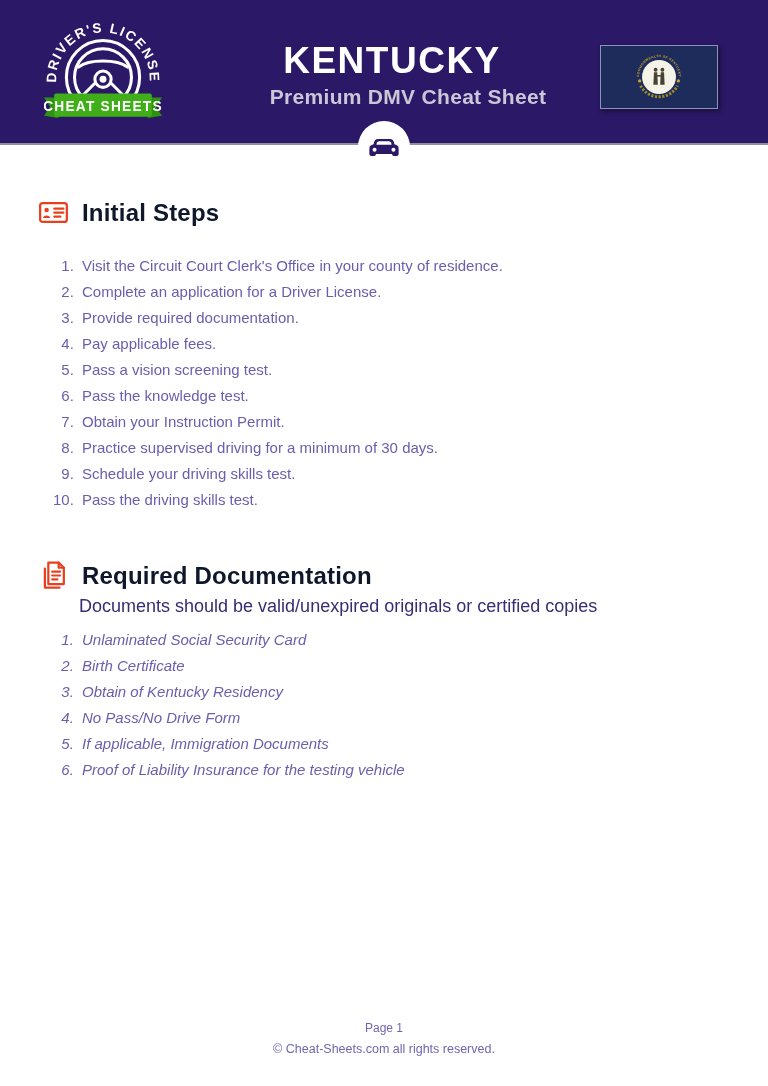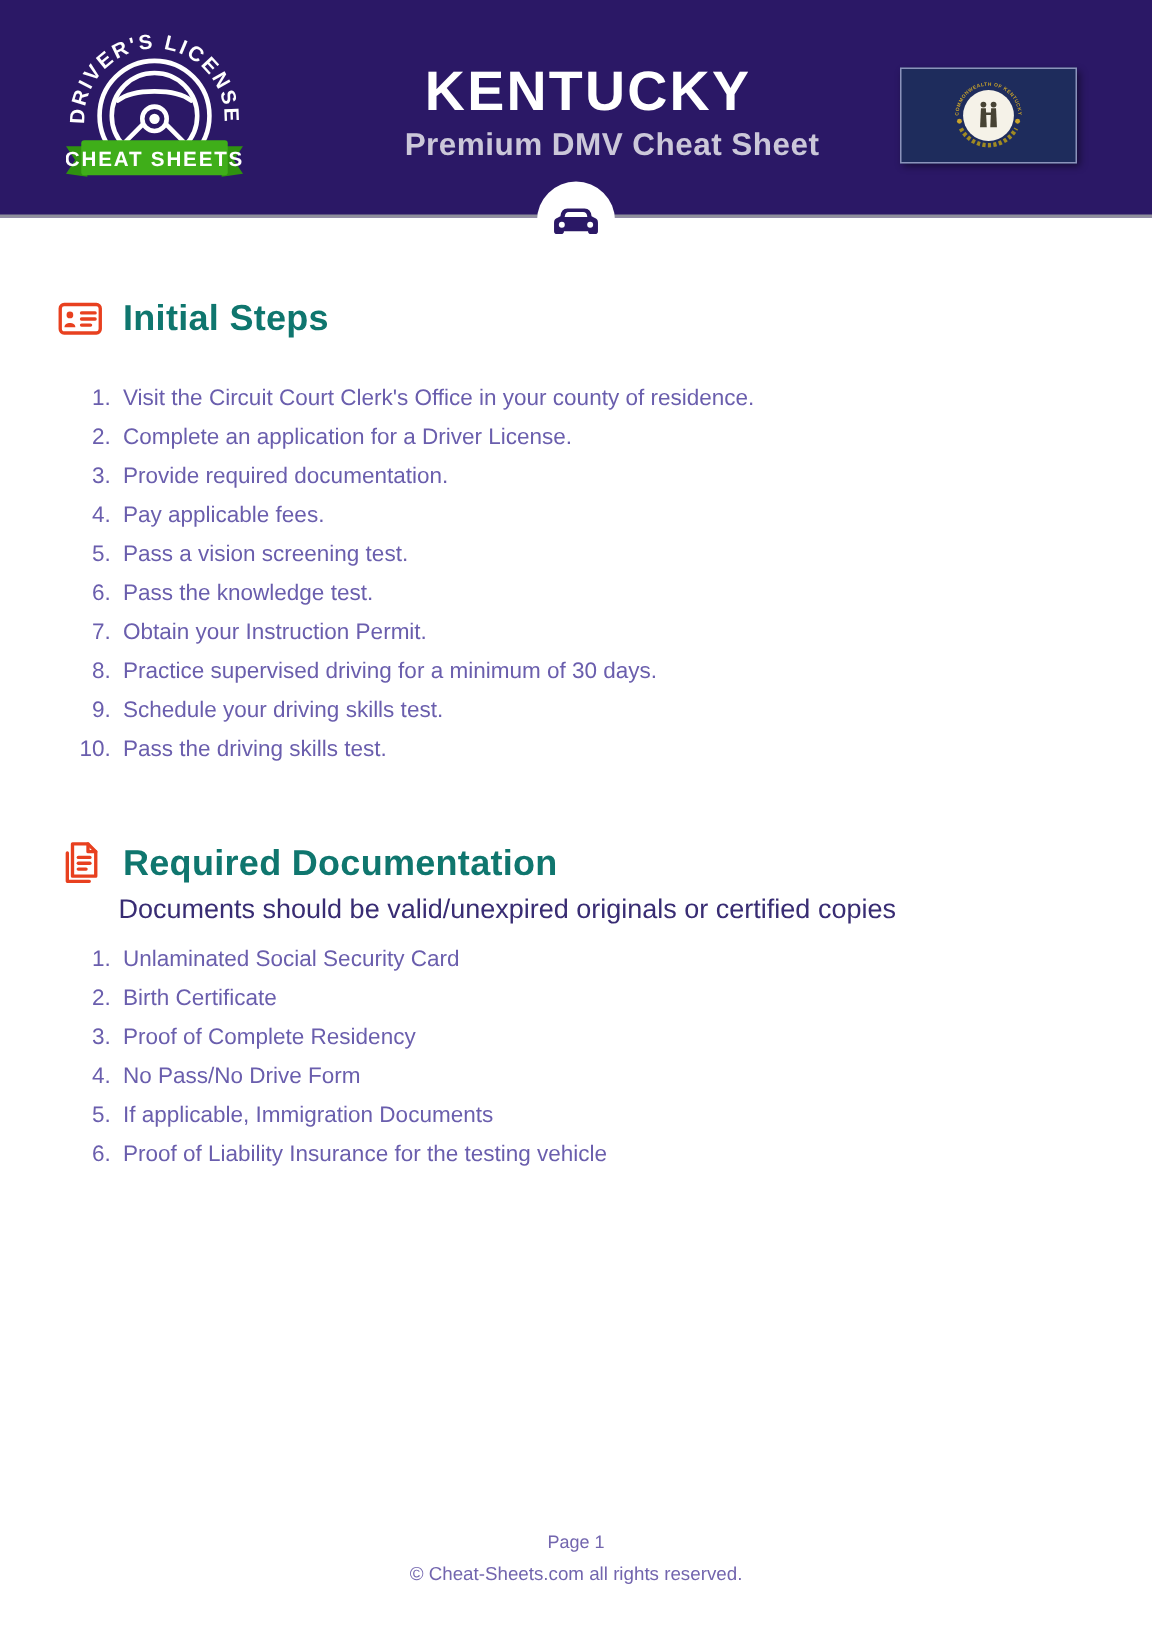--- a/index.html
+++ b/index.html
@@ -37,26 +37,26 @@
     width:52px; height:52px; border-radius:50%; background:#ffffff;
     display:flex; align-items:center; justify-content:center; z-index:5;
   }
 
   
   .content { padding:52px 38px 0 38px; }
   .section + .section { margin-top:52px; }
   .sec-head { display:flex; align-items:center; gap:13px; }
   .sec-icon { flex:0 0 auto; display:block; }
   .sec-icon svg { display:block; width:31px; height:31px; }
-  .sec-title { font-size:24px; font-weight:800; color:#0f766e; letter-spacing:0.2px; }
+  .sec-title { font-size:24px; font-weight:800; color:#0f172a; letter-spacing:0.2px; }
   .sec-subtitle {
     margin:5px 0 0 41px; font-size:18px; font-weight:500; color:#382c73;
   }
   .sec-list { margin:30px 0 0 0; padding-left:40px; list-style:decimal; }
-  .sec-subtitle + .sec-list { margin-top:15px; }
+  .sec-subtitle + .sec-list { margin-top:15px;font-style:italic; }
   .list-item {
     font-size:15px; line-height:16px; color:#6a5ead; margin-bottom:10px;
     padding-left:4px;
   }
   .list-item::marker { color:#6a5ead; font-size:15px; }
 
   
   .footer { position:absolute; left:0; right:0; top:1021px; text-align:center; }
   .footer-page { font-size:12px; color:#7265ae; }
   .footer-copy { font-size:12.5px; color:#7265ae; margin-top:7px;text-align:center; }
@@ -182,21 +182,21 @@
           <path d="M16.5 18 H25.5"></path>
           <path d="M16.5 22.5 H22.5"></path>
         </svg>
       </span>
       <h2 class="sec-title">Required Documentation</h2>
     </div>
     <p class="sec-subtitle">Documents should be valid/unexpired originals or certified copies</p>
     <ol class="sec-list">
           <li class="list-item">Unlaminated Social Security Card</li>
           <li class="list-item">Birth Certificate</li>
-          <li class="list-item">Proof of Complete Residency</li>
+          <li class="list-item">Obtain of Kentucky Residency</li>
           <li class="list-item">No Pass/No Drive Form</li>
           <li class="list-item">If applicable, Immigration Documents</li>
           <li class="list-item">Proof of Liability Insurance for the testing vehicle</li>
         </ol>
   </section>
 </main>
 
   <footer class="footer">
     <div class="footer-page">Page 1</div>
     <div class="footer-copy">©  Cheat-Sheets.com all rights reserved.</div>

